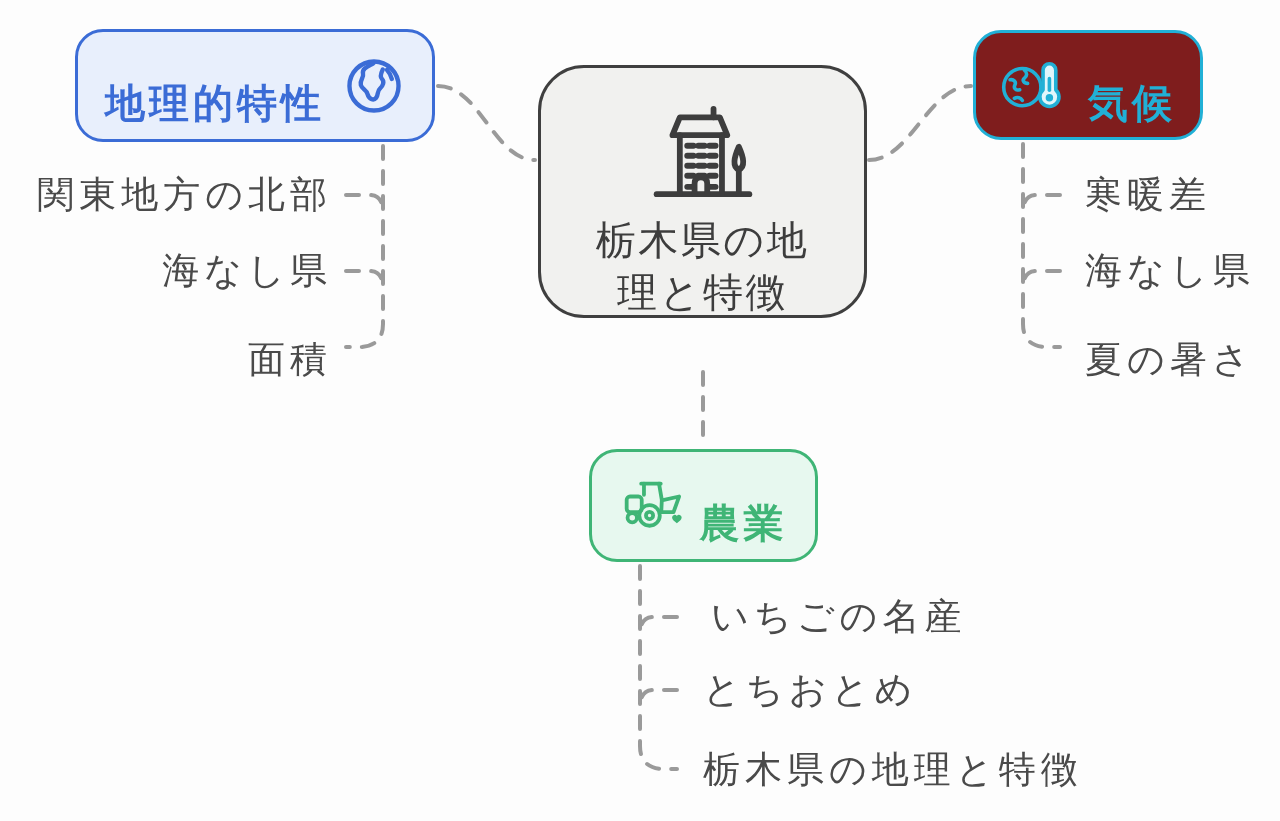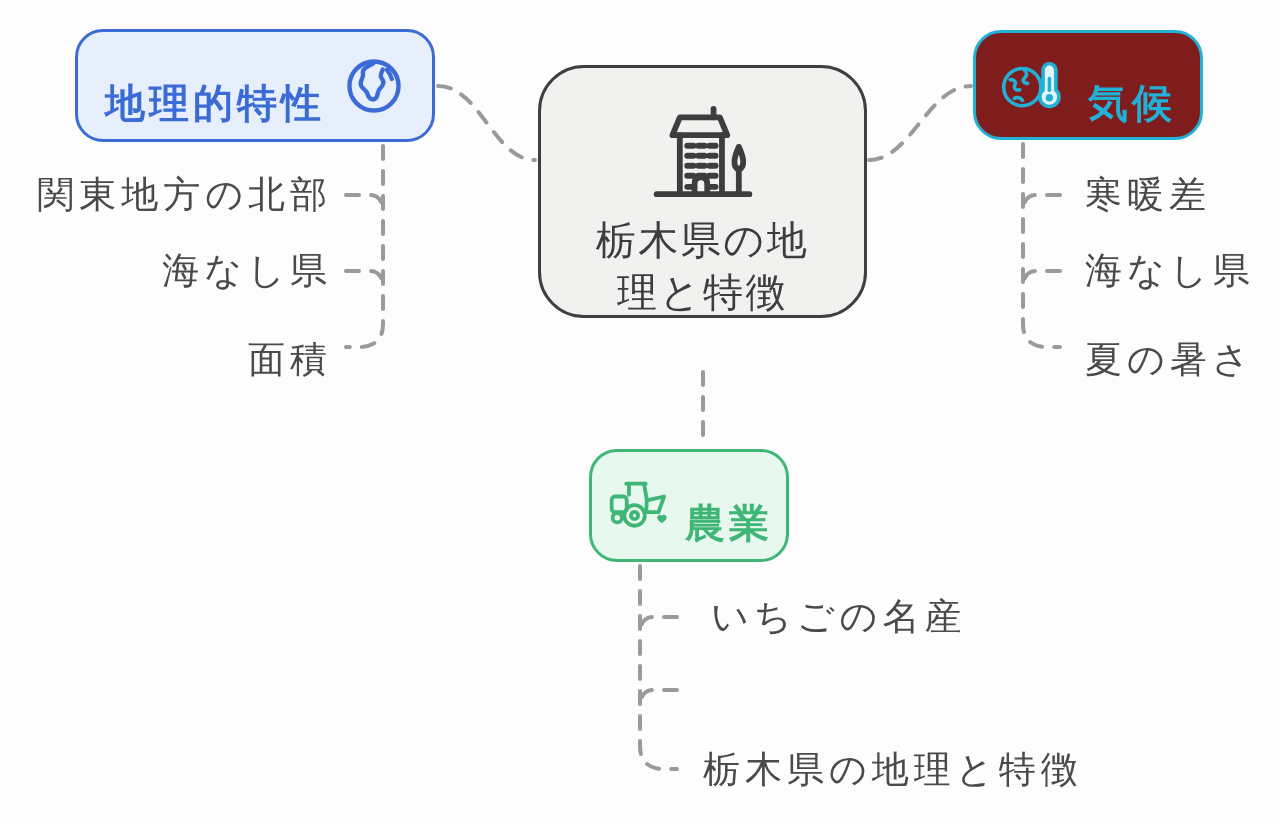--- a/index.html
+++ b/index.html
@@ -79,21 +79,21 @@
   }
   .node-geography {
     left: 75px; top: 29px; width: 360px; height: 113px;
     border-color: #3b6cd6; background: #e8effc; color: #3b6cd6; gap: 18px;
   }
   .node-climate {
     left: 973px; top: 30px; width: 230px; height: 110px;
     border-color: #21b0d6; background: #7f1d1d; color: #21b0d6; gap: 20px;
   }
   .node-agriculture {
-    left: 589px; top: 449px; width: 200px; height: 113px;
+    left: 589px; top: 449px; width: 229px; height: 113px;
     border-color: #3fb576; background: #e7f8ef; color: #3fb576; gap: 12px;
   }
   .icon-globe { width: 62px; height: 62px; flex: 0 0 auto; }
   .icon-thermo { width: 68px; height: 56px; flex: 0 0 auto; }
   .icon-tractor { width: 68px; height: 58px; flex: 0 0 auto; }
 
   
   .child {
     position: absolute;
     transform: translateY(-50%);
@@ -191,15 +191,16 @@
 
   <div class="child col-left y2">海なし県</div>
   <div class="child col-left y1">関東地方の北部</div>
   <div class="child col-left y3">面積</div>
 
   <div class="child col-right y1">寒暖差</div>
   <div class="child col-right y2">海なし県</div>
   <div class="child col-right y3">夏の暑さ</div>
 
   <div class="child col-bottom b1">いちごの名産</div>
+  <div class="child col-bottom b2">とちおとめ</div>
   <div class="child col-bottom b3">栃木県の地理と特徴</div>
 
 </div>
 
 </body></html>

